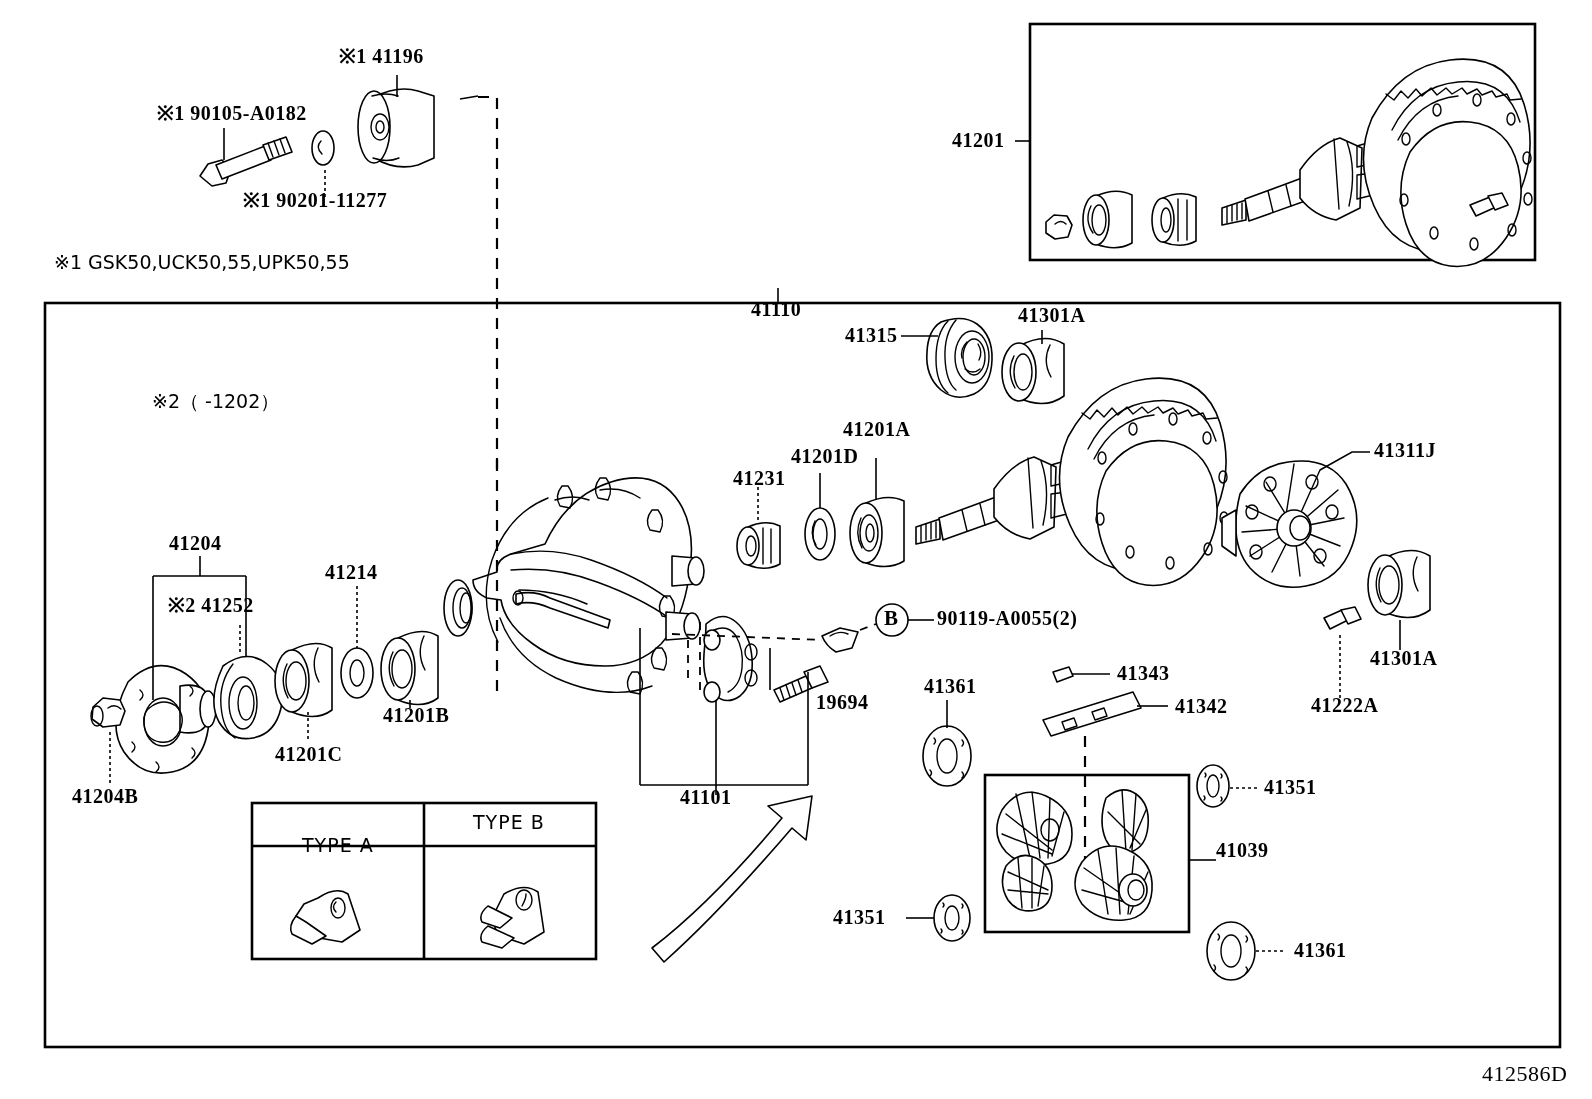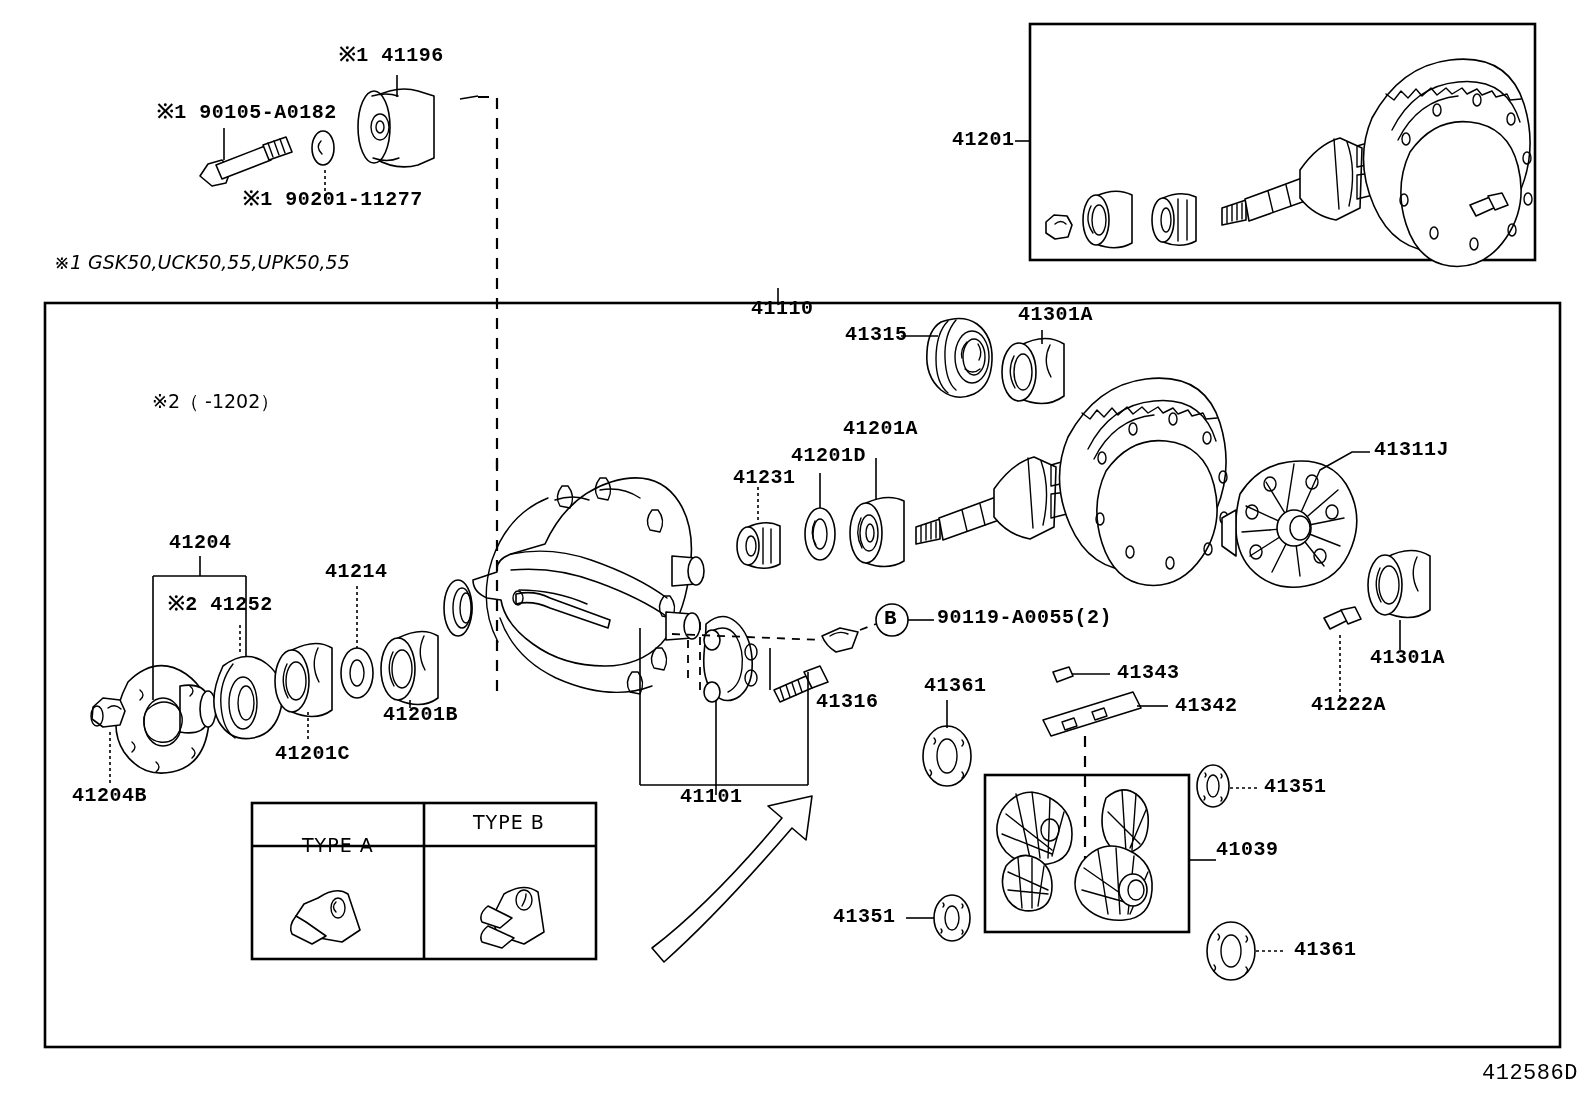--- a/index.html
+++ b/index.html
@@ -5,21 +5,21 @@
 <style>
   html,body{margin:0;padding:0;background:#ffffff;}
   body{
     width:1592px;height:1099px;position:relative;overflow:hidden;
     font-family:"DejaVu Sans Mono","Liberation Mono",monospace;
     color:#000;
   }
   #canvas{position:absolute;left:0;top:0;width:1592px;height:1099px;}
   .lbl{
     position:absolute;white-space:nowrap;
-    font-family:Liberation Mono, monospace;
+    font-family:Liberation Serif, serif;
     font-weight:bold;font-size:20px;letter-spacing:0.5px;color:#000;
     line-height:1;
   }
   .lbl.note{font-weight:normal;font-family:"DejaVu Sans","Liberation Sans",sans-serif;font-size:19px;letter-spacing:0px;}
   .lbl.tbl{font-weight:normal;font-family:"DejaVu Sans","Liberation Sans",sans-serif;font-size:19px;letter-spacing:1px;}
   .lbl.idcode{font-weight:normal;font-size:22px;letter-spacing:0.5px;}
   svg{display:block;}
   .part{stroke:#000;fill:#fff;stroke-width:1.6;stroke-linejoin:round;stroke-linecap:round;}
   .partl{stroke:#000;fill:none;stroke-width:1.4;stroke-linejoin:round;stroke-linecap:round;}
   .frame{stroke:#000;fill:none;stroke-width:2.6;}
@@ -402,42 +402,42 @@
     <path class="part" d="M488,926 q-10,8 -6,16 l20,6 l12,-10 z"></path>
     <ellipse cx="524" cy="900" rx="8" ry="10" class="partl"></ellipse>
     <path class="partl" d="M522,906 q4,-7 4,-12"></path>
   </g>
 </svg>
 
 <div class="lbl" style="left:157px;top:103px;">※1 90105-A0182</div>
 <div class="lbl" style="left:243px;top:190px;">※1 90201-11277</div>
 <div class="lbl" style="left:339px;top:46px;">※1 41196</div>
 
-<div class="lbl note" style="left:54px;top:253px;font-style:italic;">※1 GSK50,UCK50,55,UPK50,55</div>
+<div class="lbl note" style="left:54px;top:253px;">※1 GSK50,UCK50,55,UPK50,55</div>
 
 <div class="lbl note" style="left:152px;top:392px;">※2（   -1202）</div>
 
 <div class="lbl" style="left:952px;top:130px;">41201</div>
 
 <div class="lbl" style="left:751px;top:255px;margin-top:44px;">41110</div>
 <div class="lbl" style="left:845px;top:325px;">41315</div>
 <div class="lbl" style="left:1018px;top:305px;">41301A</div>
 
 <div class="lbl" style="left:733px;top:468px;">41231</div>
 <div class="lbl" style="left:791px;top:446px;">41201D</div>
 <div class="lbl" style="left:843px;top:419px;">41201A</div>
 <div class="lbl" style="left:383px;top:705px;">41201B</div>
 <div class="lbl" style="left:275px;top:744px;">41201C</div>
 <div class="lbl" style="left:325px;top:562px;">41214</div>
 <div class="lbl" style="left:169px;top:533px;">41204</div>
 <div class="lbl" style="left:168px;top:595px;">※2 41252</div>
 <div class="lbl" style="left:72px;top:786px;">41204B</div>
 
 <div class="lbl" style="left:680px;top:787px;">41101</div>
-<div class="lbl" style="left:816px;top:692px;">41316</div>
+<div class="lbl" style="left:816px;top:692px;">19694</div>
 <div class="lbl" style="left:937px;top:608px;">90119-A0055(2)</div>
 <div class="lbl" style="left:884px;top:608px;font-size:21px;">B</div>
 
 <div class="lbl" style="left:1374px;top:440px;">41311J</div>
 <div class="lbl" style="left:1370px;top:648px;">41301A</div>
 <div class="lbl" style="left:1311px;top:695px;">41222A</div>
 
 <div class="lbl" style="left:924px;top:676px;">41361</div>
 <div class="lbl" style="left:1117px;top:663px;">41343</div>
 <div class="lbl" style="left:1175px;top:696px;">41342</div>

